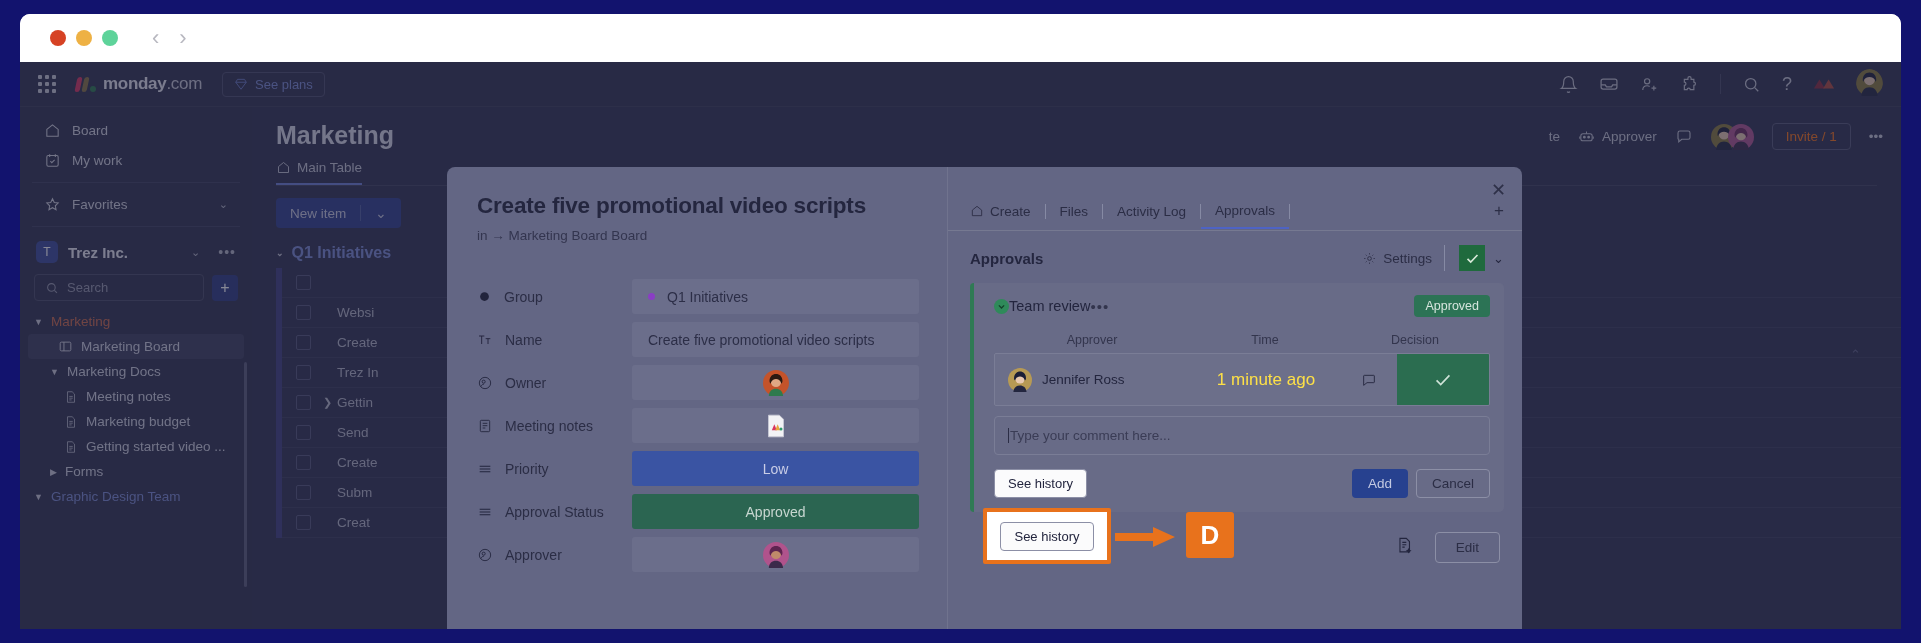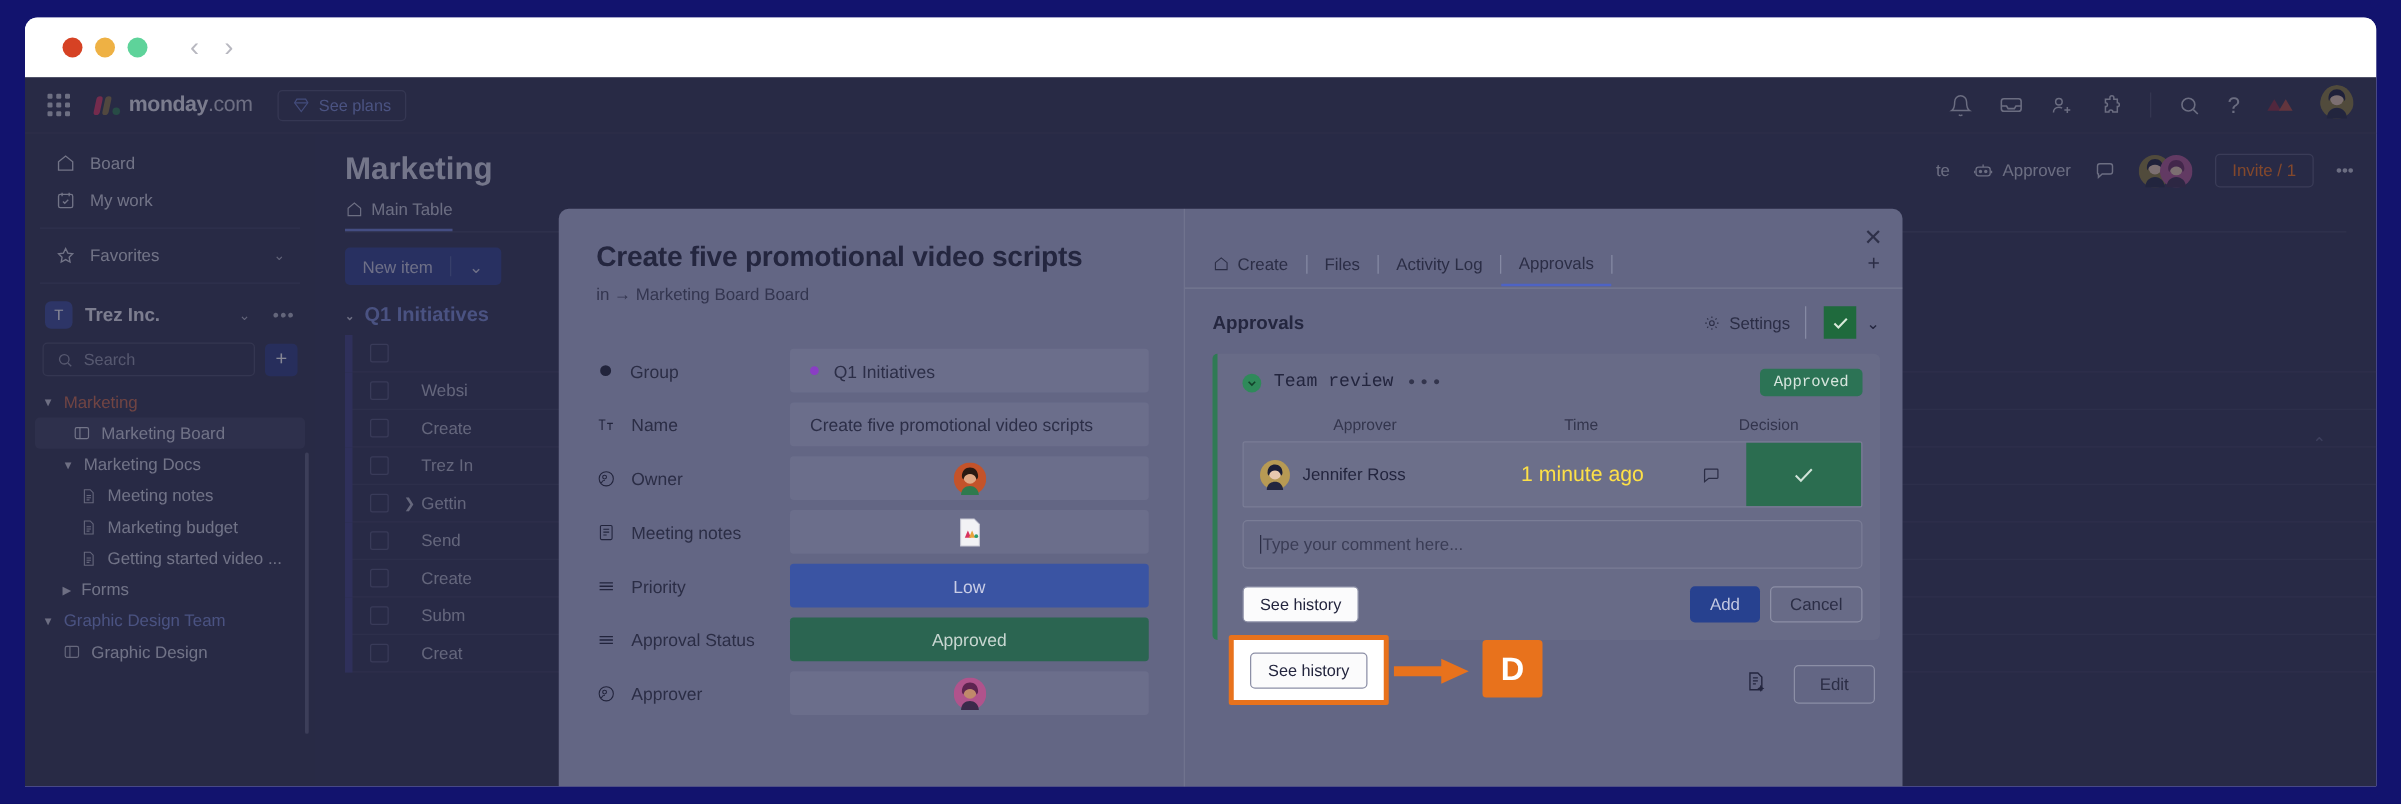--- a/index.html
+++ b/index.html
@@ -159,21 +159,21 @@
   .panel-head h3 { color: #24263f; font-size: 15px; }
   .panel-head .right { margin-left: auto; display: flex; align-items: center; gap: 12px; }
   .settings-link { display: flex; align-items: center; gap: 6px; color: #2b2d45; font-size: 13.5px; }
   .approve-split { display: flex; align-items: center; gap: 8px; border-left: 1px solid #868aa4; padding-left: 14px; }
   .approve-sq { width: 26px; height: 26px; background: #1f6a3d; display: flex; align-items: center; justify-content: center; }
   .card {
     margin: 0 18px 0 22px; background: rgba(115,118,141,0.35);
     border-radius: 5px; padding: 12px 14px 14px; position: relative;
   }
   .card-left-bar { position: absolute; left: 0; top: 0; bottom: 0; width: 4px; background: #2f7a54; border-radius: 5px 0 0 5px; }
-  .card-top { display: flex; align-items: center; gap: 10px; padding-left: 10px; font-family: Liberation Mono, monospace; }
+  .card-top { display: flex; align-items: center; padding-left: 10px; }
   .circle-chev { width: 15px; height: 15px; border-radius: 50%; background: #2f8a5a; display: flex; align-items: center; justify-content: center; }
   .card-title { color: #23253e; font-size: 14.5px; }
   .badge-approved { margin-left: auto; background: #2c7355; color: #d6e5dd; font-size: 12.5px; border-radius: 4px; padding: 4px 11px; }
   .tbl-head { display: flex; margin: 16px 0 6px 10px; color: #33354d; font-size: 12.5px; }
   .th-approver { width: 196px; text-align: center; }
   .th-time { width: 150px; text-align: center; }
   .th-decision { flex: 1; text-align: center; }
   .tbl-row { display: flex; align-items: center; margin-left: 10px; border: 1px solid #7a7d96; border-radius: 2px; overflow: hidden; height: 53px; background: rgba(120,123,146,0.25); }
   .td-approver { width: 196px; display: flex; align-items: center; gap: 10px; padding-left: 13px; color: #23253e; font-size: 13.5px; }
   .td-time { width: 150px; text-align: center; color: #fde047; font-size: 17px; }
@@ -383,27 +383,20 @@
             <span class="lbl">Getting started video ...</span>
           </div>
           <div class="tree-row lvl2">
             <span class="tri">▶</span>
             <span class="lbl">Forms</span>
           </div>
           <div class="tree-row group blue">
             <span class="tri">▼</span>
             <span>Graphic Design Team</span>
           </div>
-          <div class="tree-row lvl2">
-            <svg width="15" height="15" viewBox="0 0 24 24" fill="none" stroke="#b6b8c8" stroke-width="1.5">
-                <rect x="3.5" y="5" width="17" height="14" rx="2"></rect>
-                <path d="M9.5 5v14"></path>
-              </svg>
-            <span class="lbl">Graphic Design</span>
-          </div>
           <div class="scroll-track"></div>
         </div>
 
         <div class="board">
           <div class="board-head">
             <div class="board-title">Marketing</div>
           </div>
           <div class="board-toolbar-right">
             <span class="tb-item">te</span>
             <span class="tb-item">

